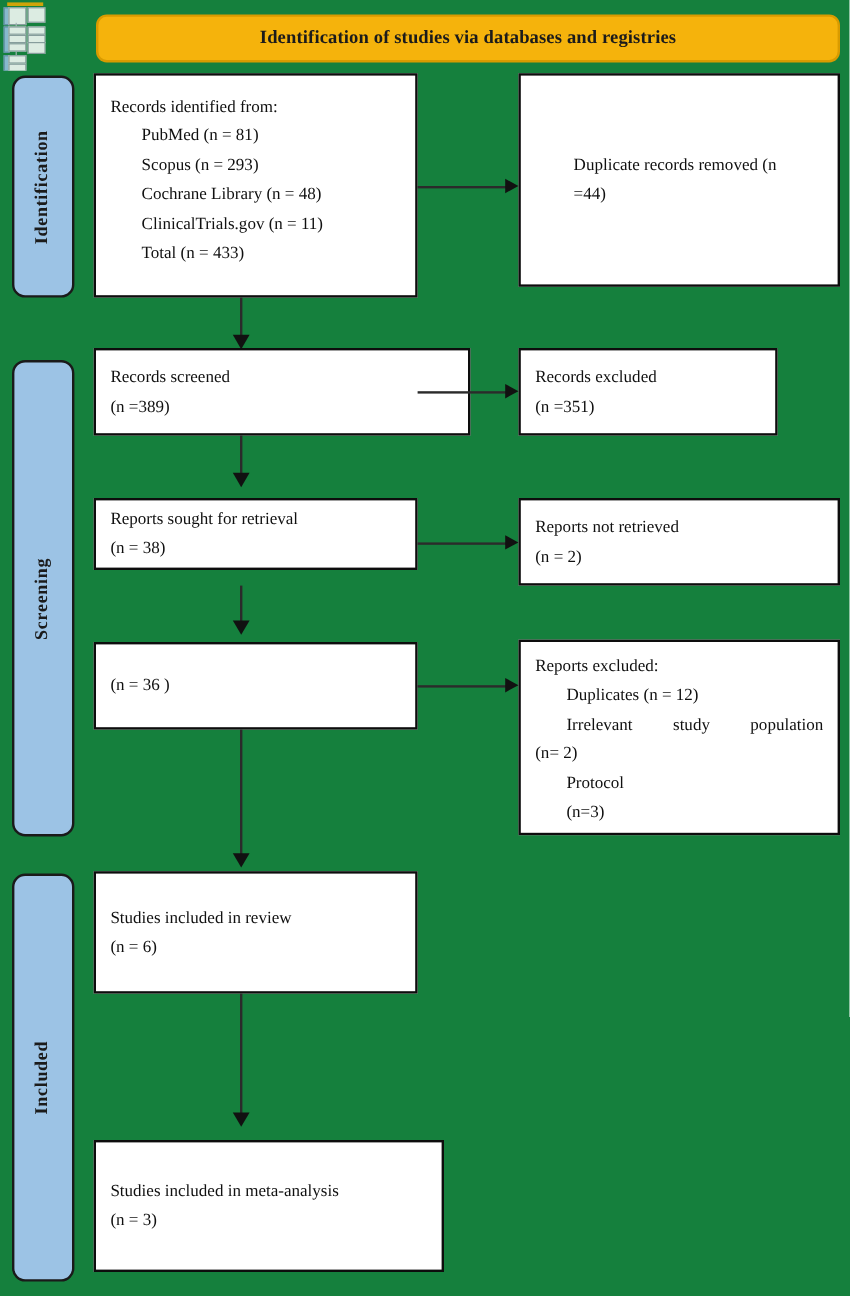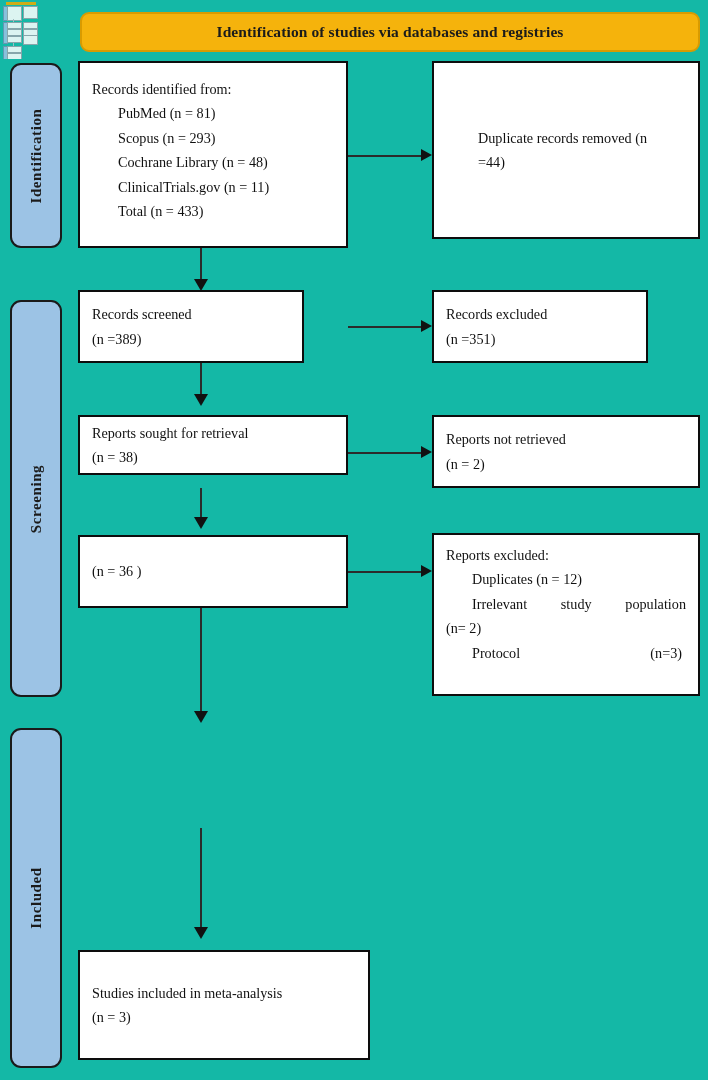--- a/index.html
+++ b/index.html
@@ -10,21 +10,21 @@
   }
   body {
     font-family: "Liberation Serif", "DejaVu Serif", serif;
     color: #000000;
   }
   #canvas {
     position: relative;
     width: 708px;
     height: 1080px;
     overflow: hidden;
-    background: #14b8a6;
+    background: #15803d;
   }
 
   
   .thumb {
     position: absolute;
     left: 2px;
     top: 1px;
     width: 36px;
     height: 58px;
     overflow: hidden;
@@ -110,20 +110,21 @@
     white-space: normal;
     text-align: justify;
     text-align-last: justify;
     padding-left: 26px;
   }
   .node .ln.spread {
     display: flex;
     justify-content: space-between;
     padding-left: 26px;
     padding-right: 4px;
+    flex-direction: column;
   }
 
   
   .hline {
     position: absolute;
     height: 1.6px;
     background: #2b2b2b;
   }
   .vline {
     position: absolute;
@@ -196,21 +197,21 @@
     <span class="ln" style="padding-left:32px;">Duplicate records removed (n</span>
     <span class="ln" style="padding-left:32px;">=44)</span>
   </div>
 
   <div class="hline" style="left:348px; top:155px; width:74px;"></div>
   <div class="arrow-r" style="left:421px; top:149px;"></div>
 
   <div class="vline" style="left:200px; top:248px; height:38px;"></div>
   <div class="arrow-d" style="left:194px; top:279px;"></div>
 
-  <div class="node vcenter" style="left:78px; top:290px; width:226px; height:73px;">
+  <div class="node vcenter" style="left:78px; top:290px; width:314px; height:73px;">
     <span class="ln">Records screened</span>
     <span class="ln">(n =389)</span>
   </div>
 
   <div class="node vcenter" style="left:432px; top:290px; width:216px; height:73px;">
     <span class="ln">Records excluded</span>
     <span class="ln">(n =351)</span>
   </div>
 
   <div class="hline" style="left:348px; top:326px; width:74px;"></div>
@@ -249,20 +250,24 @@
       <span>(n=3)</span>
     </span>
   </div>
 
   <div class="hline" style="left:348px; top:571px; width:74px;"></div>
   <div class="arrow-r" style="left:421px; top:565px;"></div>
 
   <div class="vline" style="left:200px; top:608px; height:110px;"></div>
   <div class="arrow-d" style="left:194px; top:711px;"></div>
 
+  <div class="node vcenter" style="left:78px; top:726px; width:270px; height:102px;">
+    <span class="ln">Studies included in review</span>
+    <span class="ln">(n = 6)</span>
+  </div>
 
   <div class="vline" style="left:200px; top:828px; height:106px;"></div>
   <div class="arrow-d" style="left:194px; top:927px;"></div>
 
   <div class="node vcenter" style="left:78px; top:950px; width:292px; height:110px;">
     <span class="ln">Studies included in meta-analysis</span>
     <span class="ln">(n = 3)</span>
   </div>
 
 </div>

